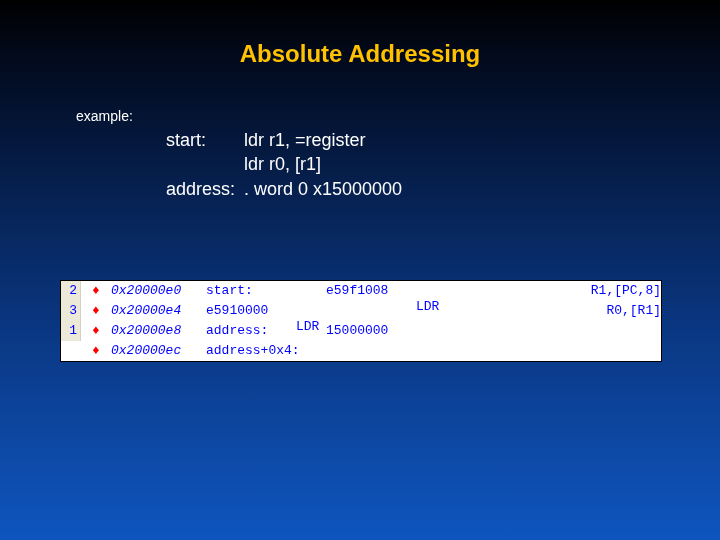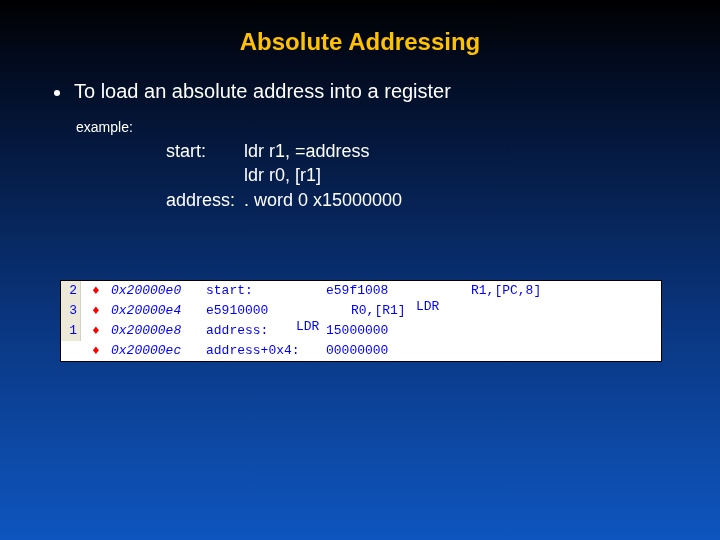--- a/index.html
+++ b/index.html
@@ -21,21 +21,21 @@
       #0d4aa8 85%,
       #0e55bf 100%);
     position: relative;
     box-sizing: border-box;
   }
   .title {
     color: #ffc100;
     font-weight: bold;
     font-size: 24px;
     text-align: center;
-    padding-top: 28px;
+    padding-top: 40px;
   }
   .body {
     color: #ffffff;
     font-size: 20px;
     padding: 24px 0 0 48px;
   }
   .bullet {
     display: flex;
     align-items: flex-start;
   }
@@ -94,41 +94,37 @@
   }
   .bp {
     width: 30px;
     text-align: center;
     color: #ff0000;
   }
   .addr { width: 95px; font-style: italic; }
   .lbl  { width: 120px; }
   .enc  { width: 90px; }
   .mn   { width: 55px; margin-top: 32px; }
-  .ops  { flex: 1; }
+  .ops  { flex: 1; text-align: right; }
 </style>
 </head>
 <body>
 
 <div class="slide">
 
   <div class="title">Absolute Addressing</div>
 
   <div class="body">
-    <div class="bullet">
-      <div class="bullet-dot"></div>
-      <div>To load an absolute address into a register</div>
-    </div>
 
     <div class="example-label">example:</div>
 
     <div class="code-block">
       <div class="code-row">
         <span class="code-label">start:</span>
-        <span>ldr r1, =address</span>
+        <span>ldr r1, =register</span>
       </div>
       <div class="code-row">
         <span class="code-label"></span>
         <span>ldr r0, [r1]</span>
       </div>
       <div class="code-row">
         <span class="code-label">address:</span>
         <span>. word 0 x15000000</span>
       </div>
     </div>
@@ -159,19 +155,18 @@
       <span class="lbl">address:</span>
       <span class="enc">15000000</span>
       <span class="mn"></span>
       <span class="ops"></span>
     </div>
     <div class="listing-row">
       <span class="gutter"></span>
       <span class="bp">♦</span>
       <span class="addr">0x20000ec</span>
       <span class="lbl">address+0x4:</span>
-      <span class="enc">00000000</span>
       <span class="mn"></span>
       <span class="ops"></span>
     </div>
   </div>
 
 </div>
 
 </body></html>

